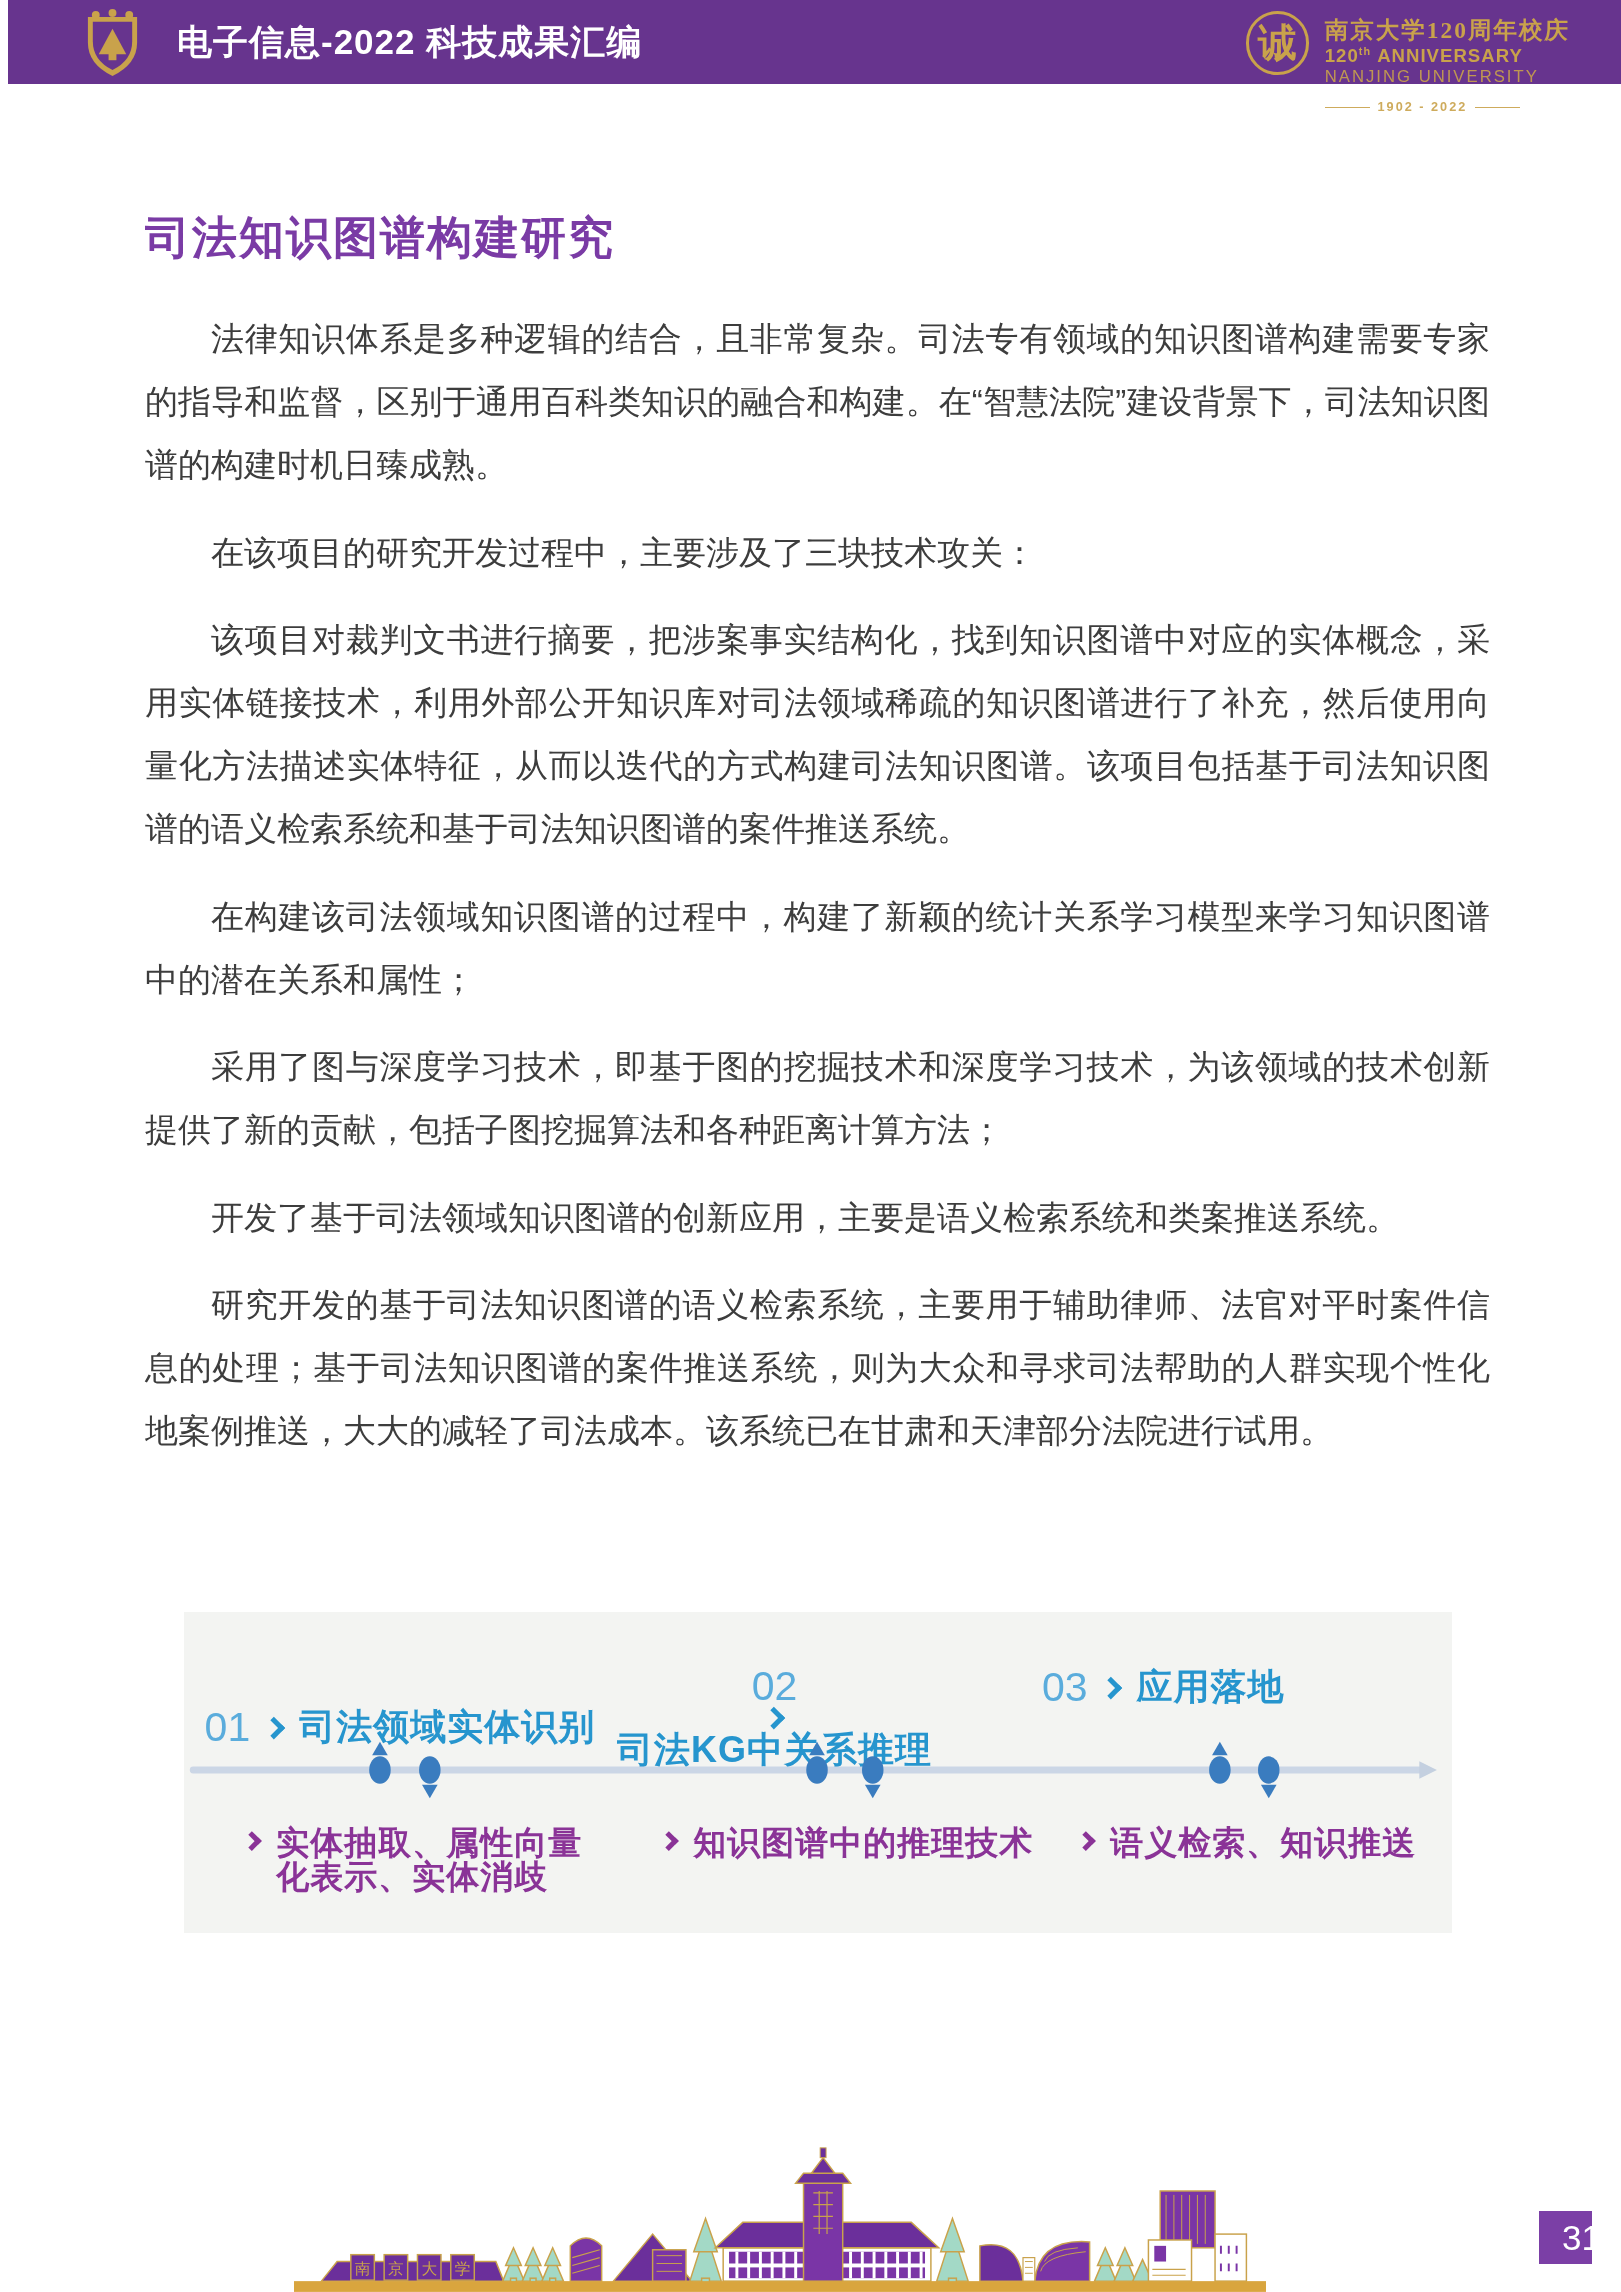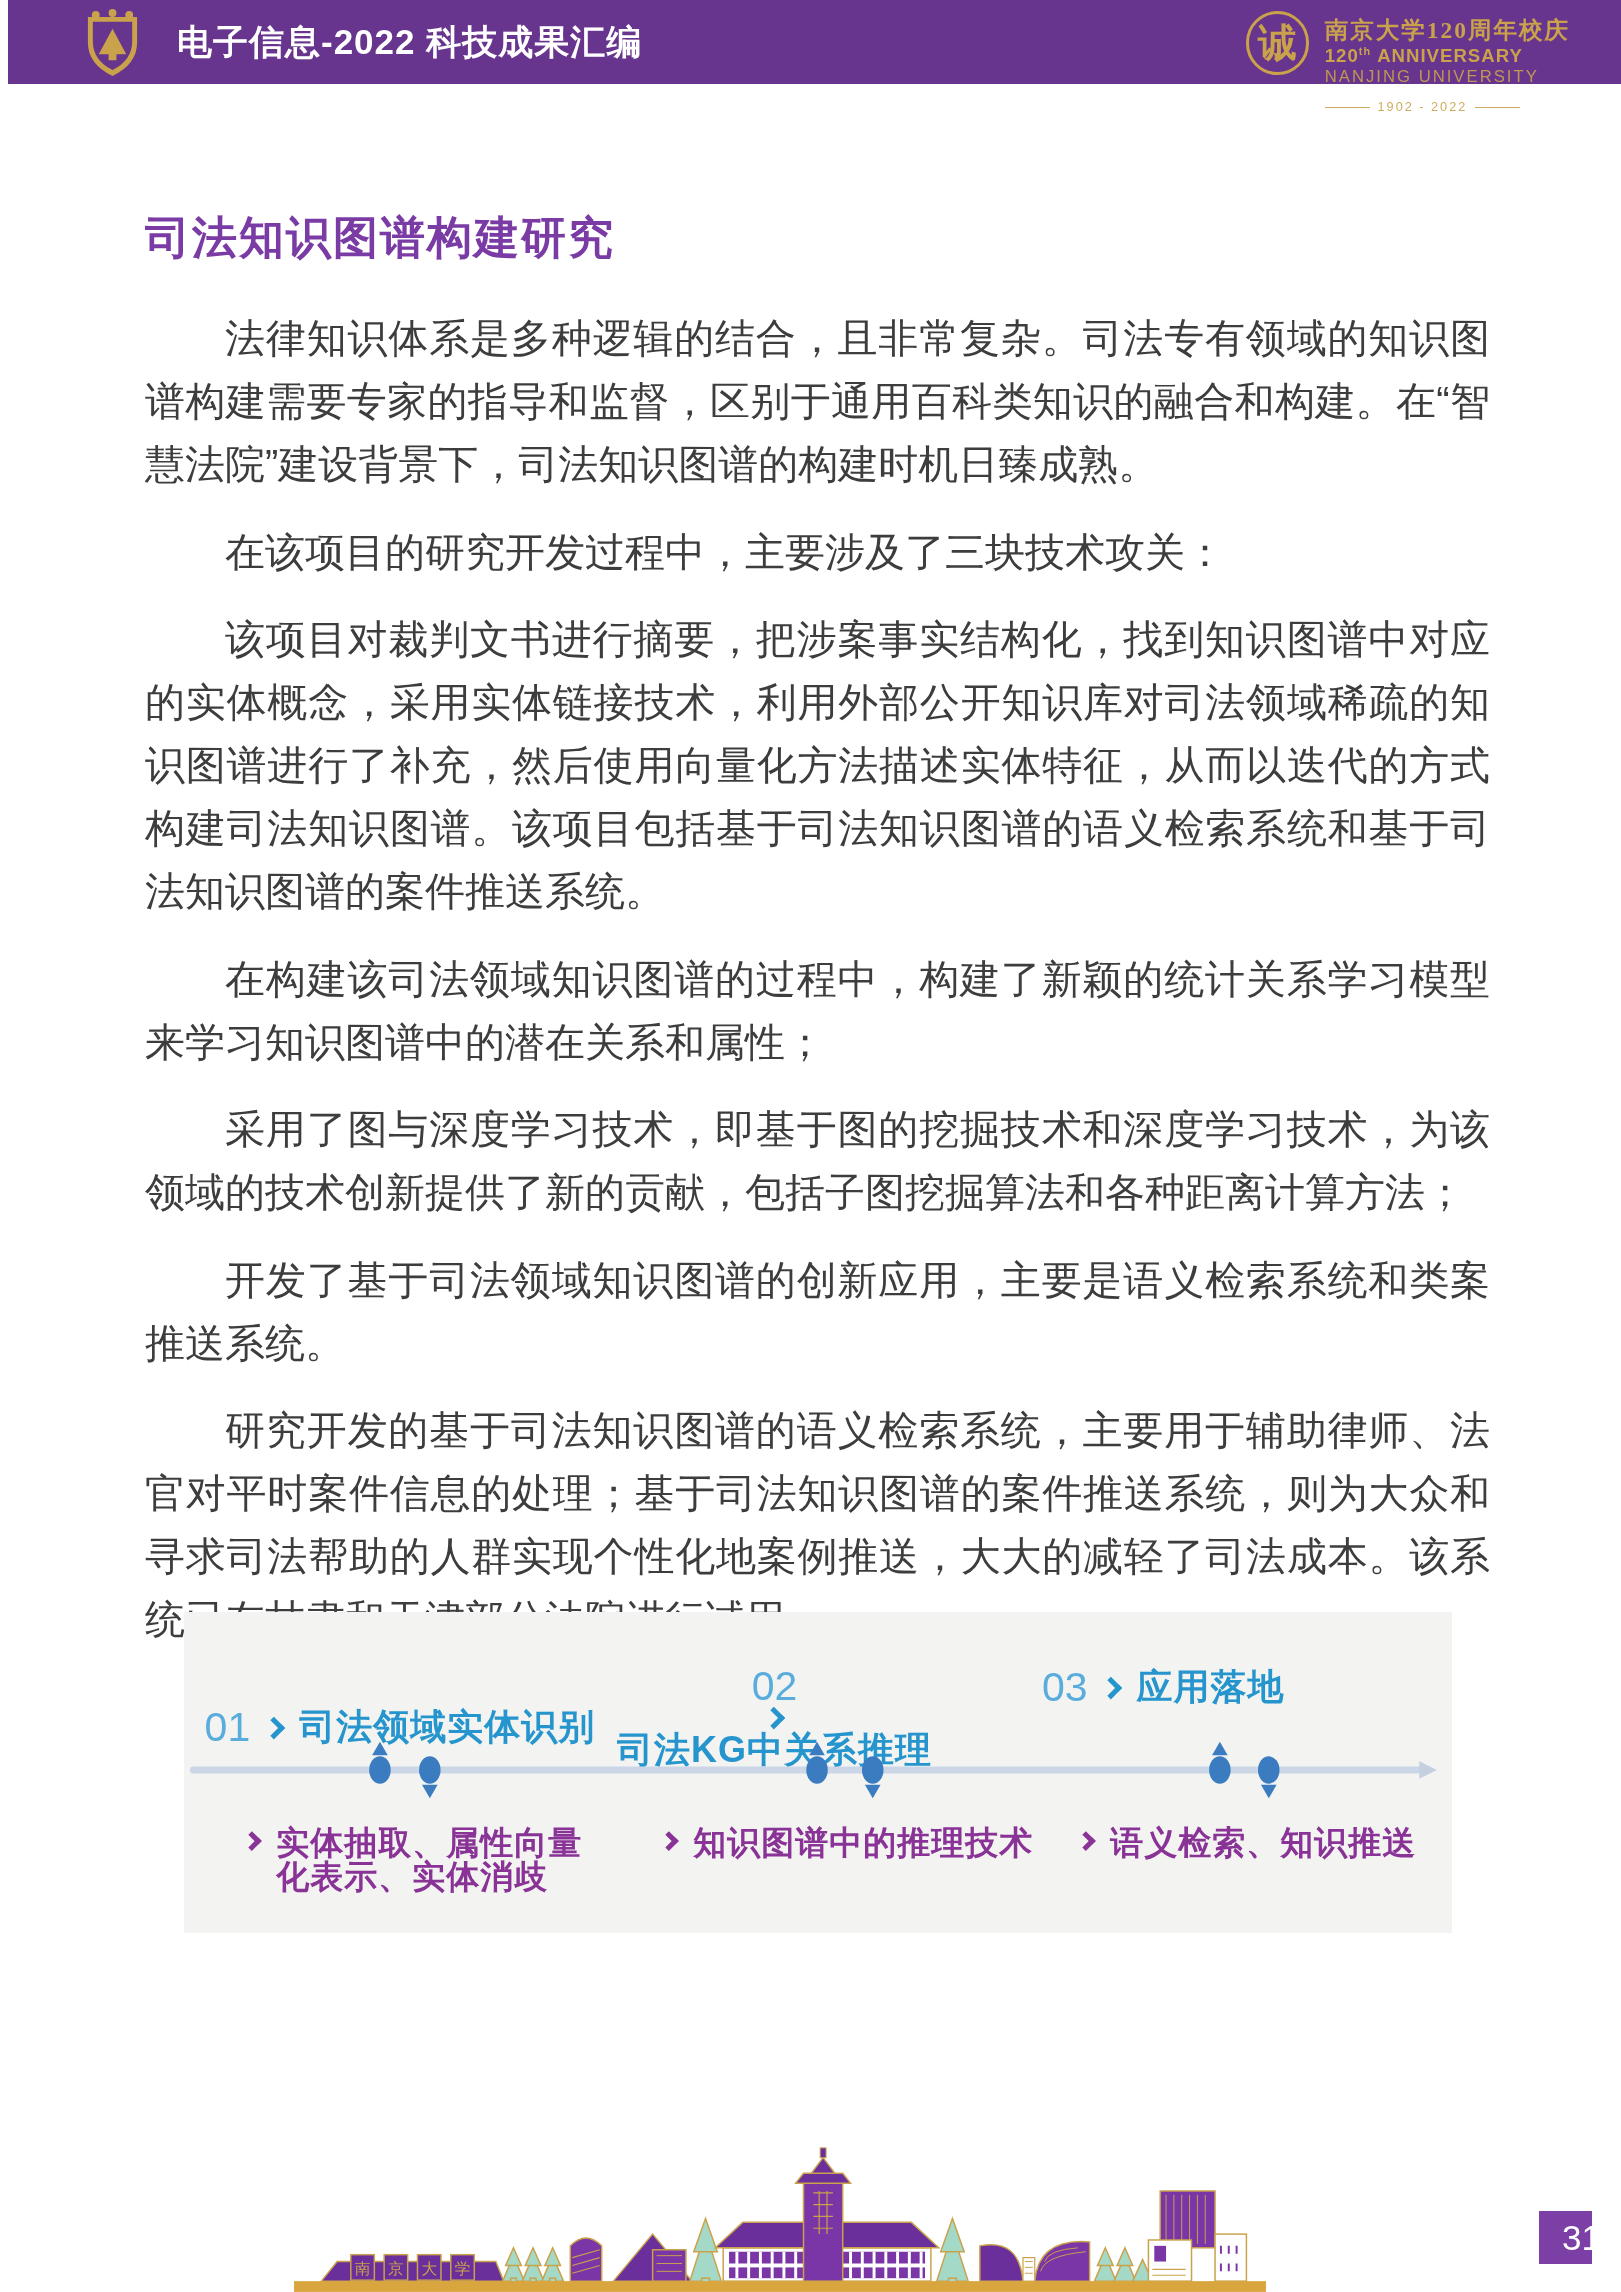--- a/index.html
+++ b/index.html
@@ -27,29 +27,29 @@
   .anniv-emblem .glyph {
     position:absolute; inset:0; display:flex; align-items:center; justify-content:center;
     font-family:"Liberation Serif","DejaVu Serif",serif;
     font-size:39px; color:#C9A24B; font-weight:bold;
   }
   .anniv-text { display:flex; flex-direction:column; line-height:1.05; }
   .anniv-cn { font-family:"Liberation Serif","DejaVu Serif",serif; font-size:23.5px; font-weight:bold; letter-spacing:2px;margin-top:47px; }
   .anniv-en1 { font-size:18.6px; font-weight:bold; letter-spacing:1px; margin-top:2.9px; }
   .anniv-en1 sup { font-size:10.8px; }
   .anniv-en2 { font-size:16.7px; letter-spacing:2px; opacity:.9; margin-top:2px; }
-  .anniv-years { font-size:12.7px; letter-spacing:2px; margin-top:16px; display:flex; align-items:center; gap:7.8px; opacity:.9; }
+  .anniv-years { font-size:12.7px; letter-spacing:2px; margin-top:16px; display:flex; align-items:center; gap:7.8px; opacity:.9;font-weight:bold; }
   .anniv-years::before, .anniv-years::after { content:""; display:block; width:45px; height:1px; background:#C9A24B; }
 
   
   .article { position:absolute; left:145px; top:208px; width:1345px; }
   .page-title { color:#7A3BA5; font-size:45px; font-weight:bold; letter-spacing:2px; }
   .paras { margin-top:39px; }
   .paras p {
-    font-size:40px; color:#3D3D3D; line-height:63px; text-align:justify;
+    font-size:33px; color:#3D3D3D; line-height:63px; text-align:justify;
     text-indent:2em; margin-bottom:24.5px;
   }
 
   
   .panel {
     position:absolute; left:184px; top:1612px; width:1268px; height:321px;
     background:#F3F4F2;
   }
   .step-head { position:absolute; top:51px; height:49px; display:flex; align-items:center; }
   .step-head .num { color:#5AACDC; font-size:41px; font-weight:normal; }

